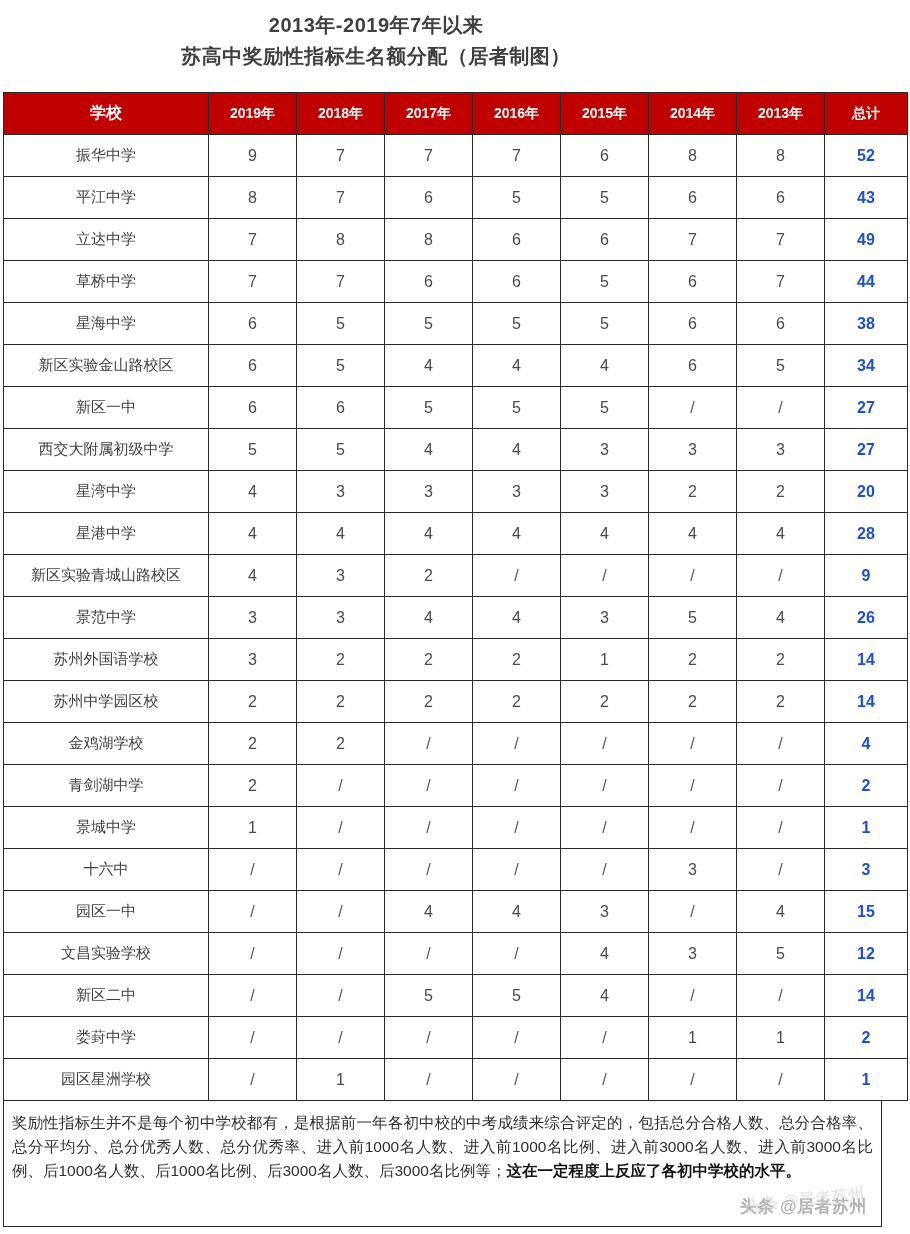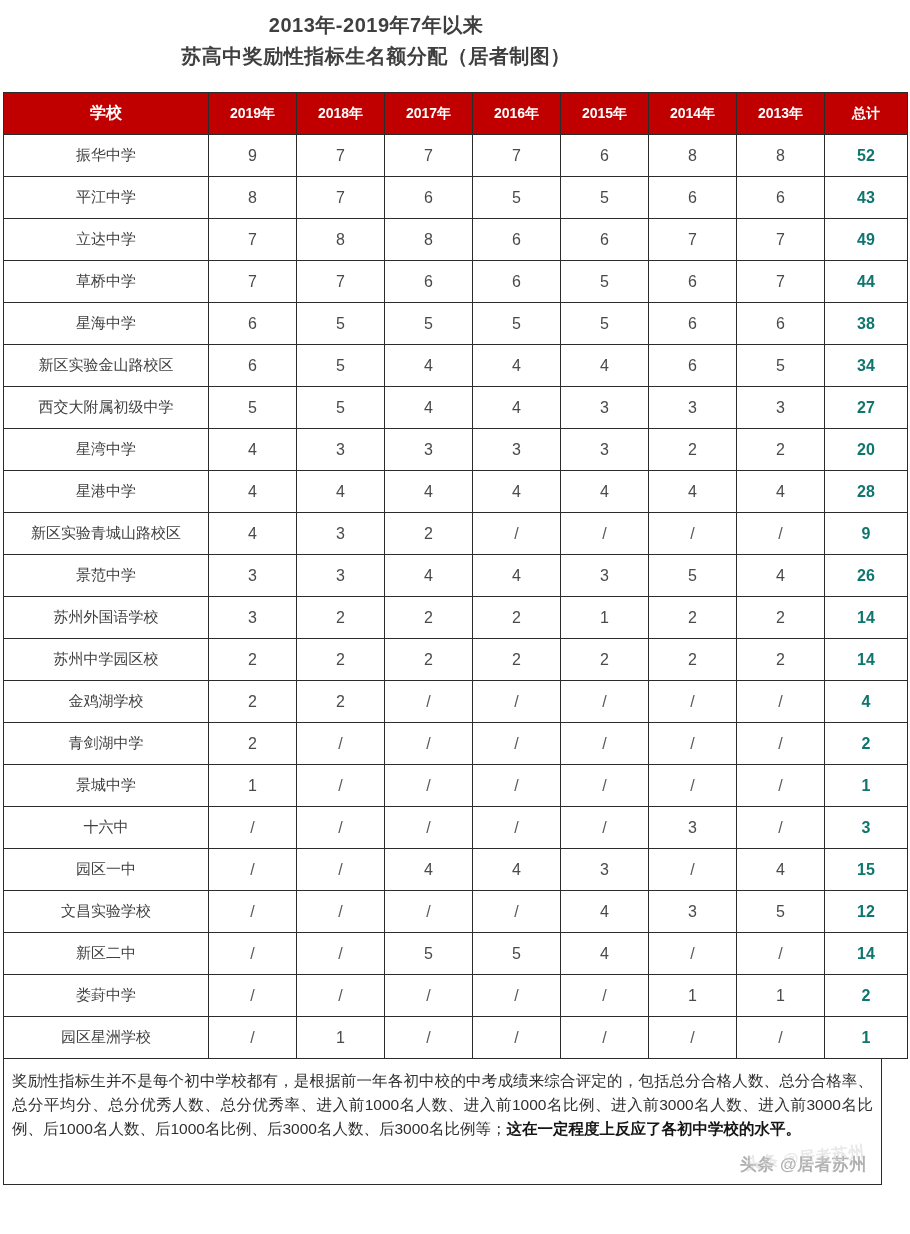--- a/index.html
+++ b/index.html
@@ -73,21 +73,21 @@
     font-size: 16px;
     color: #4a4a4a;
     font-weight: normal;
   }
   tbody td.school {
     font-size: 15px;
     color: #3f3f3f;
   }
   tbody td.total {
     font-weight: bold;
-    color: #0f766e;
+    color: #1d4ed8;
   }
   tbody td.dash {
     color: #5a5a5a;
   }
 
   
   .footnote-box {
     margin: 0 3px;
     border: 1px solid #2b2b2b;
     border-top: none;
@@ -228,20 +228,31 @@
             <td class="">6</td>
             <td class="">5</td>
             <td class="">4</td>
             <td class="">4</td>
             <td class="">4</td>
             <td class="">6</td>
             <td class="">5</td>
             <td class="total">34</td>
           </tr>
           <tr>
+            <td class="school">新区一中</td>
+            <td class="">6</td>
+            <td class="">6</td>
+            <td class="">5</td>
+            <td class="">5</td>
+            <td class="">5</td>
+            <td class="dash">/</td>
+            <td class="dash">/</td>
+            <td class="total">27</td>
+          </tr>
+          <tr>
             <td class="school">西交大附属初级中学</td>
             <td class="">5</td>
             <td class="">5</td>
             <td class="">4</td>
             <td class="">4</td>
             <td class="">3</td>
             <td class="">3</td>
             <td class="">3</td>
             <td class="total">27</td>
           </tr>

